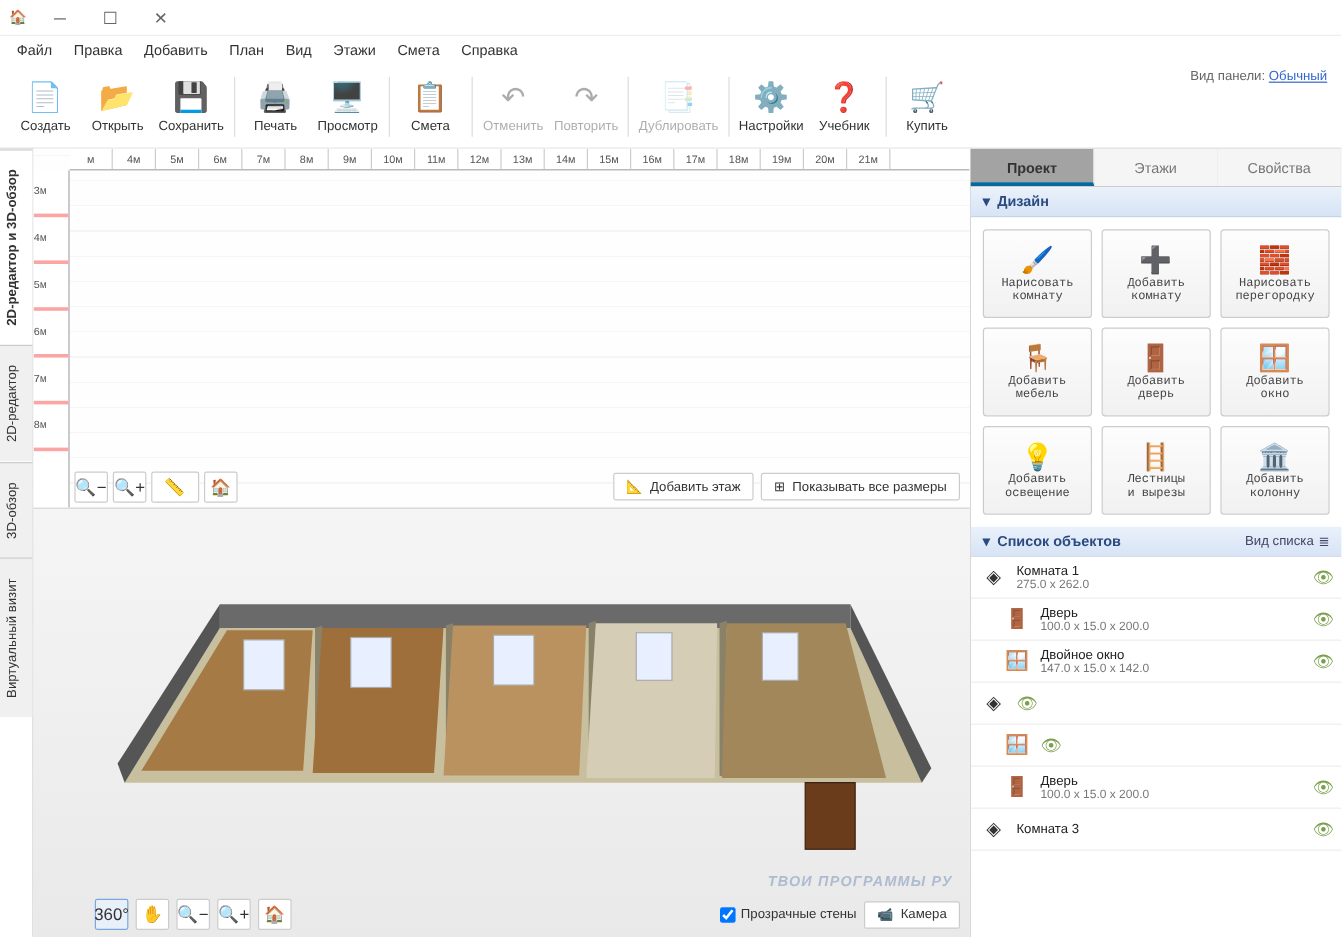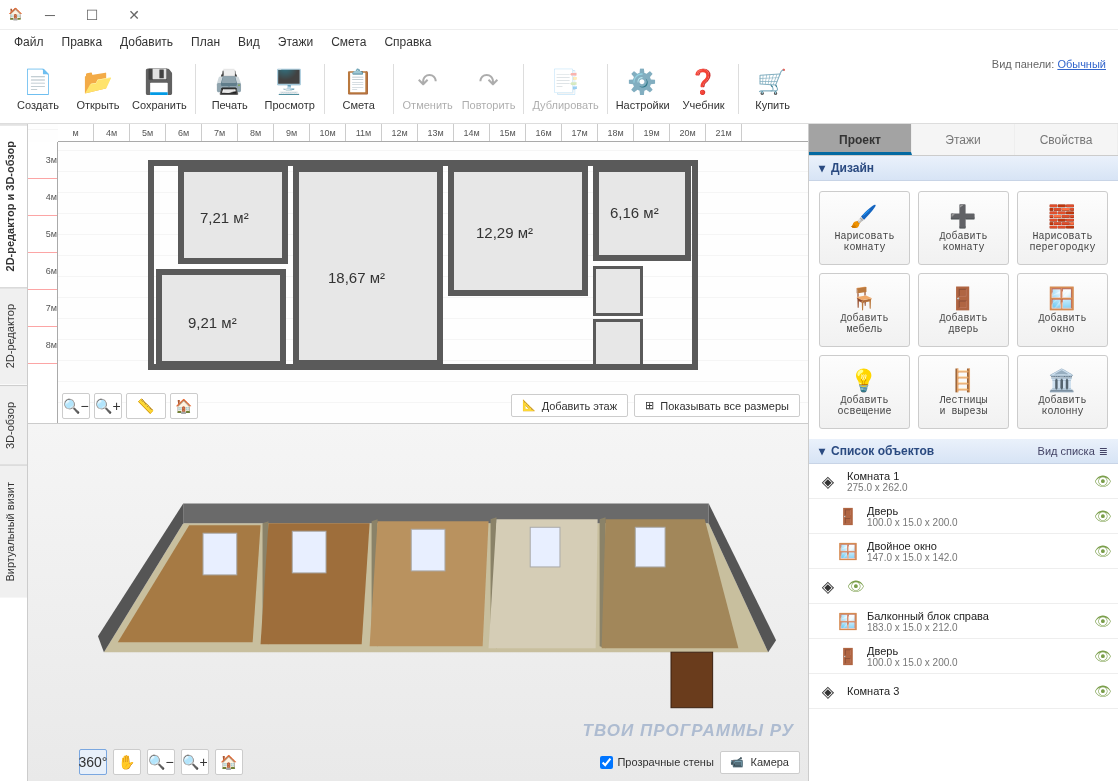--- a/index.html
+++ b/index.html
@@ -21,21 +21,21 @@
 .toolbar .panelmode a { color: #3366cc; text-decoration: underline; cursor: pointer; }
 .workspace { display: flex; height: calc(100% - 124px); }
 .sidetabs { width: 28px; display: flex; flex-direction: column; border-right: 1px solid #ccc; }
 .sidetab { flex: 0 0 auto; writing-mode: vertical-rl; transform: rotate(180deg); padding: 16px 4px; font-size: 11px; text-align: center; border-bottom: 1px solid #ccc; cursor: pointer; background: #f0f0f0; white-space: nowrap; }
 .sidetab.active { background: #fff; font-weight: 600; }
 .canvas-area { flex: 1; display: flex; flex-direction: column; position: relative; background: #fafafa; }
 .plan2d { flex: 0 0 300px; position: relative; background: repeating-linear-gradient(0deg,#fefefe 0 20px,#f5f5f5 20px 21px), repeating-linear-gradient(90deg,#fefefe 0 20px,#f5f5f5 20px 21px); border-bottom: 1px solid #ccc; overflow: hidden; }
 .ruler-h { position: absolute; top: 0; left: 30px; right: 0; height: 18px; background: #fff; border-bottom: 1px solid #aaa; display: flex; font-size: 9px; color: #555; }
 .ruler-h span { flex: 0 0 36px; text-align: center; border-right: 1px solid #ccc; line-height: 18px; }
 .ruler-v { position: absolute; top: 18px; left: 0; width: 30px; bottom: 0; background: #fff; border-right: 1px solid #aaa; display: flex; flex-direction: column; font-size: 9px; color: #555; }
-.ruler-v span { flex: 0 0 36px; text-align: right; border-bottom: 1px solid #fca5a5; line-height: 36px; }
+.ruler-v span { flex: 0 0 36px; text-align: left; border-bottom: 3px solid #fca5a5; line-height: 36px; font-family: Liberation Mono, monospace; }
 .floorplan { position: absolute; top: 30px; left: 120px; width: 550px; height: 220px; }
 .room { position: absolute; border: 6px solid #5a5a5a; background: #e7e7e7; }
 .roomlabel { position: absolute; font-size: 15px; color: #333; white-space: nowrap; }
 .plan-toolbar { position: absolute; bottom: 4px; left: 34px; display: flex; gap: 4px; align-items: center; }
 .pbtn { width: 28px; height: 26px; background: #fff; border: 1px solid #ccc; border-radius: 2px; display: flex; align-items: center; justify-content: center; cursor: pointer; font-size: 14px; }
 .plan-rightbar { position: absolute; bottom: 6px; right: 8px; display: flex; gap: 6px; }
 .pillbtn { background: #fff; border: 1px solid #ccc; border-radius: 2px; padding: 4px 10px; font-size: 11px; cursor: pointer; display: flex; align-items: center; gap: 6px; }
 .view3d { flex: 1; position: relative; background: linear-gradient(#f5f5f5,#e9e9e9); overflow: hidden; }
 .render3d { position: absolute; top: 20px; left: 66px; right: 20px; bottom: 40px; }
 .view3d-bottom { position: absolute; bottom: 6px; left: 40px; right: 8px; display: flex; align-items: center; gap: 6px; padding-left: 11px; }
@@ -53,21 +53,21 @@
 .gridbtn .gicon { font-size: 22px; height: 28px; display: flex; align-items: center; }
 .gridbtn .glabel { font-size: 10px; text-align: center; line-height: 1.15; color: #444; font-family: Liberation Mono, monospace; }
 .objlist { flex: 1; overflow-y: auto; }
 .objrow { display: flex; align-items: center; padding: 4px 8px; border-bottom: 1px solid #eee; cursor: pointer; gap: 8px; }
 .objrow.child { padding-left: 28px; }
 .objicon { width: 22px; height: 26px; display: flex; align-items: center; justify-content: center; font-size: 16px; }
 .objtext { flex: 1; display: flex; flex-direction: column; }
 .objname { font-size: 11px; color: #222; }
 .objdim { font-size: 10px; color: #777; }
 .eye { width: 16px; color: #7a9e4a; font-size: 14px; }
-.watermark { position: absolute; bottom: 40px; right: 14px; font-size: 17px; font-style: italic; color: rgba(60,100,160,.35); font-weight: 700; letter-spacing: 1px; pointer-events: none; }
+.watermark { position: absolute; bottom: 40px; right: 14px; font-size: 12px; font-style: italic; color: rgba(60,100,160,.35); font-weight: 700; letter-spacing: 1px; pointer-events: none; }
 .listmode { font-size: 11px; color: #446; font-weight: 400; display: flex; align-items: center; gap: 4px; }
 </style>
 </head>
 <body>
 
 <div class="titlebar">
   <span class="icon">🏠</span>
   <div class="winbtns">
     <div class="winbtn">─</div>
     <div class="winbtn">☐</div>
@@ -180,35 +180,20 @@
           <span>21м</span>
         </div>
       <div class="ruler-v" id="rulerv">
           <span>3м</span>
           <span>4м</span>
           <span>5м</span>
           <span>6м</span>
           <span>7м</span>
           <span>8м</span>
         </div>
-      <div class="floorplan">
-        <div class="room" style="left:0;top:6px;width:550px;height:210px;background:transparent;"></div>
-        <div class="room" style="left:30px;top:12px;width:110px;height:98px;"></div>
-        <div class="roomlabel" style="left:52px;top:55px;">7,21 м²</div>
-        <div class="room" style="left:145px;top:12px;width:150px;height:200px;"></div>
-        <div class="roomlabel" style="left:180px;top:115px;">18,67 м²</div>
-        <div class="room" style="left:300px;top:12px;width:140px;height:130px;"></div>
-        <div class="roomlabel" style="left:328px;top:70px;">12,29 м²</div>
-        <div class="room" style="left:445px;top:12px;width:98px;height:95px;"></div>
-        <div class="roomlabel" style="left:462px;top:50px;">6,16 м²</div>
-        <div class="room" style="left:8px;top:115px;width:130px;height:98px;"></div>
-        <div class="roomlabel" style="left:40px;top:160px;">9,21 м²</div>
-        <div class="room" style="left:445px;top:112px;width:50px;height:50px;border-width:3px;"></div>
-        <div class="room" style="left:445px;top:165px;width:50px;height:48px;border-width:3px;"></div>
-      </div>
       <div class="plan-toolbar">
         <div class="pbtn">🔍−</div>
         <div class="pbtn">🔍+</div>
         <div class="pbtn" style="width:40px">📏</div>
         <div class="pbtn">🏠</div>
       </div>
       <div class="plan-rightbar">
         <div class="pillbtn">
             <span>📐</span>
             <span>Добавить этаж</span>
@@ -348,24 +333,20 @@
             <div class="objdim">147.0 x 15.0 x 142.0</div>
           </div>
           <div class="eye">👁</div>
         </div>
         <div class="objrow">
           <div class="objicon">◈</div>
           <div class="eye">👁</div>
         </div>
         <div class="objrow child">
           <div class="objicon">🪟</div>
-          <div class="objtext">
-            <div class="objname">Балконный блок справа</div>
-            <div class="objdim">183.0 x 15.0 x 212.0</div>
-          </div>
           <div class="eye">👁</div>
         </div>
         <div class="objrow child">
           <div class="objicon">🚪</div>
           <div class="objtext">
             <div class="objname">Дверь</div>
             <div class="objdim">100.0 x 15.0 x 200.0</div>
           </div>
           <div class="eye">👁</div>
         </div>

